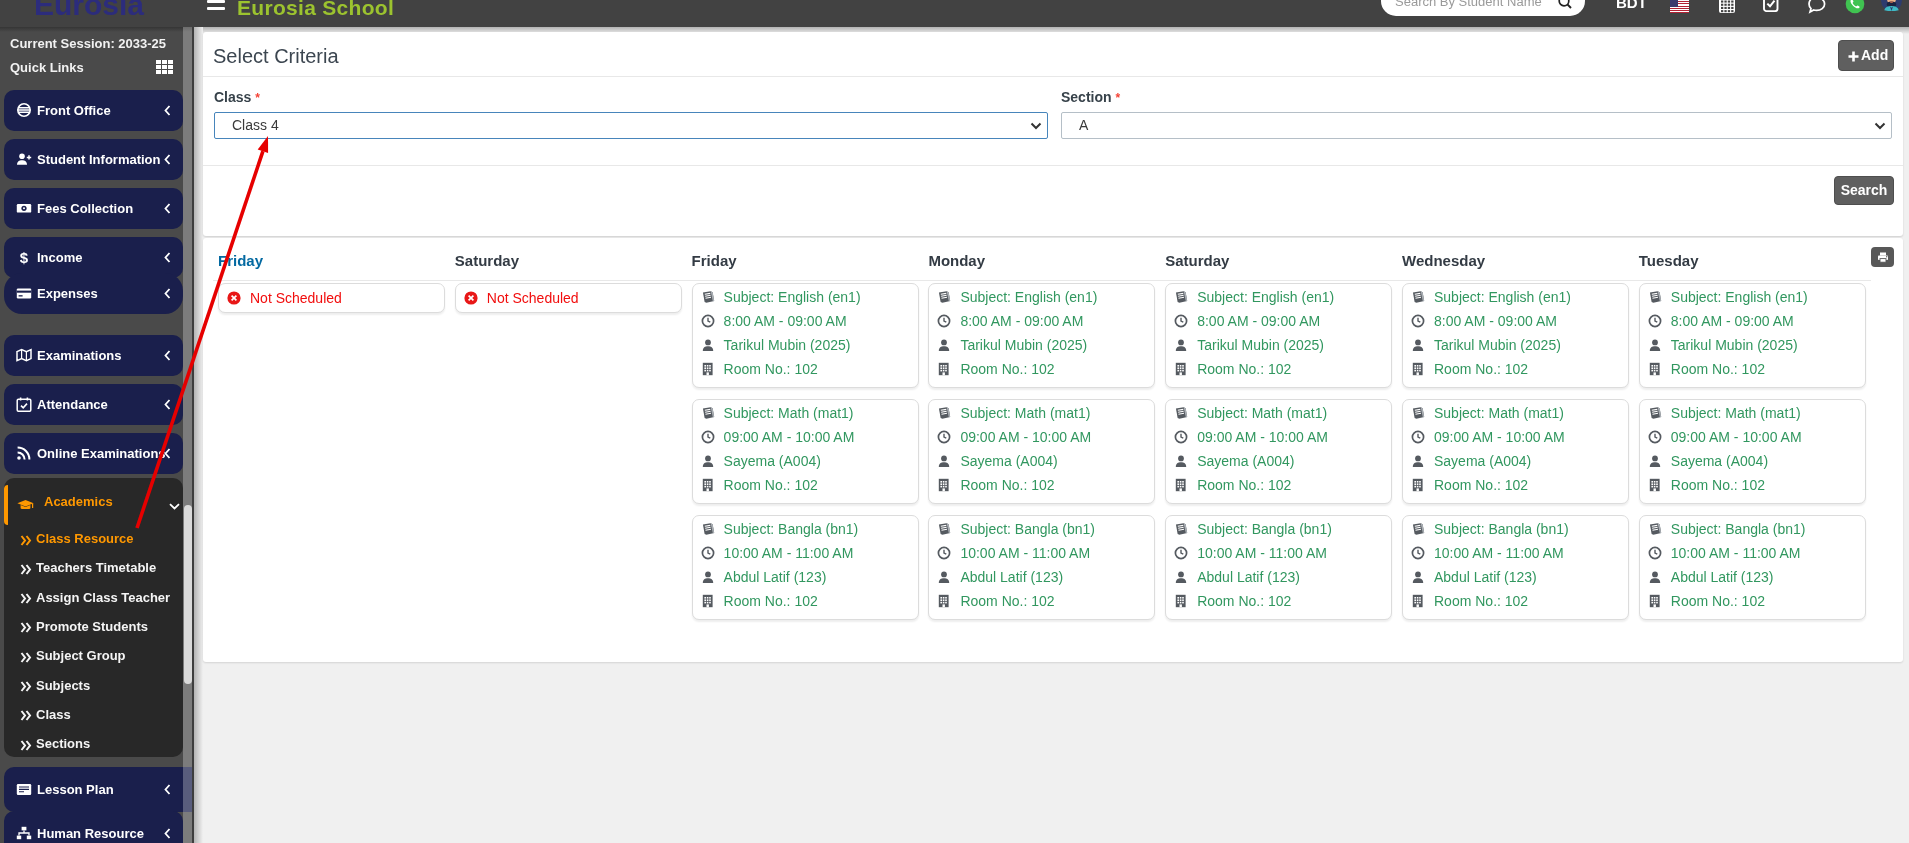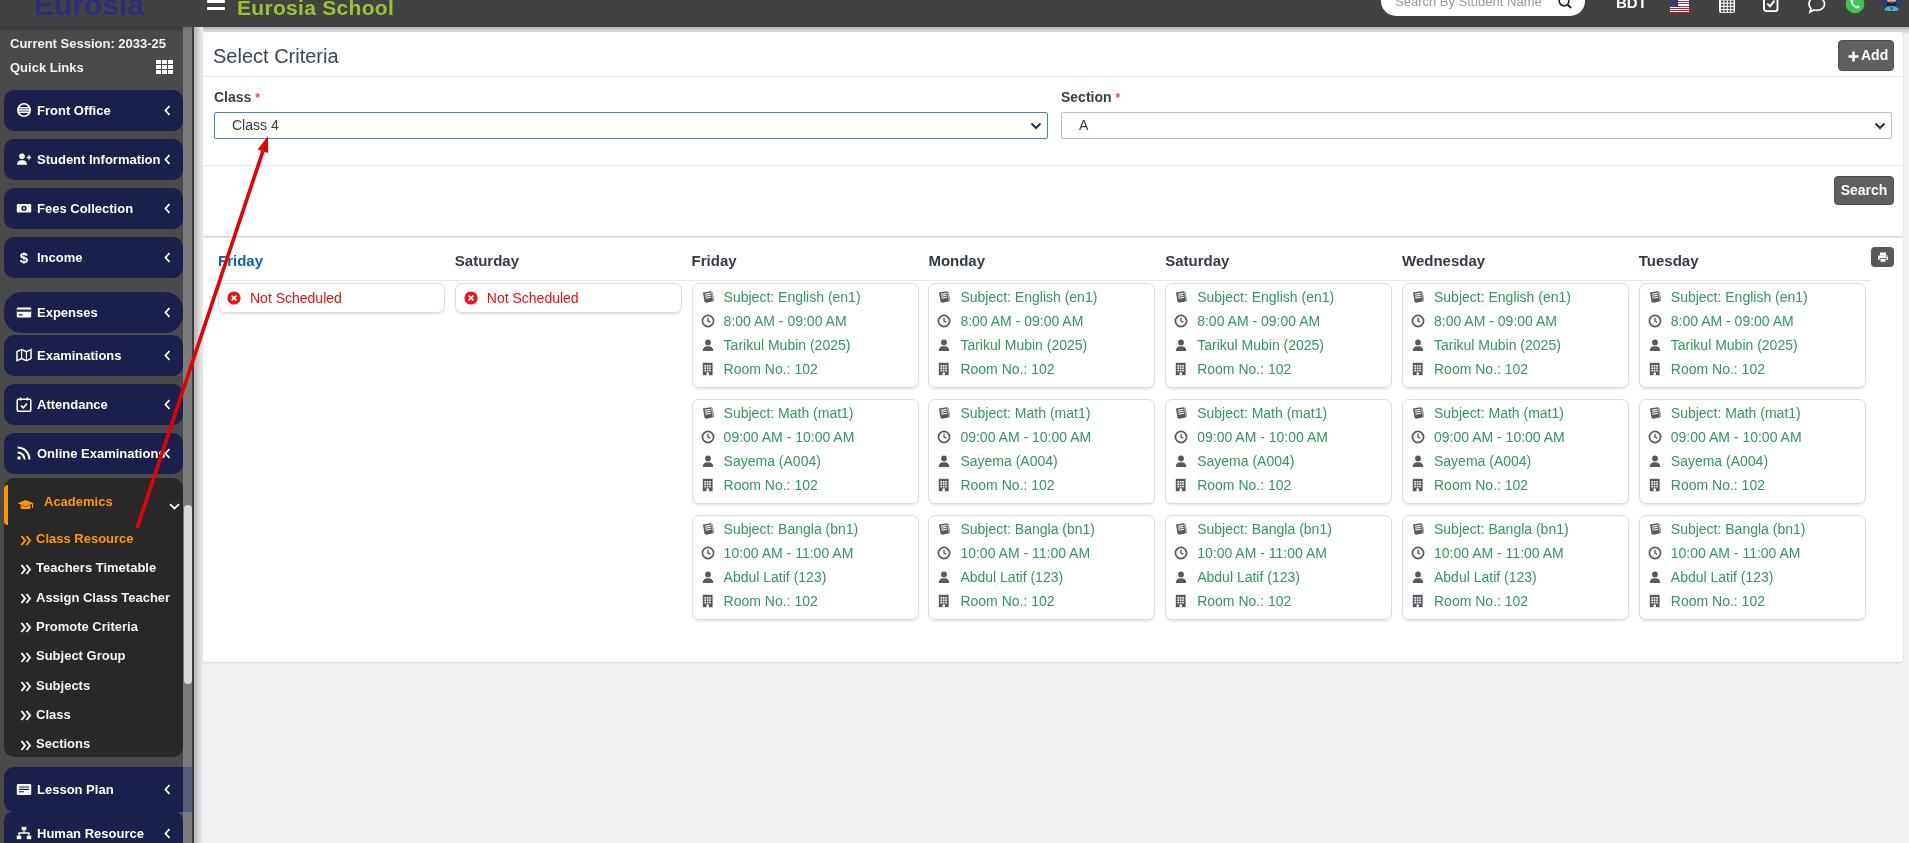--- a/index.html
+++ b/index.html
@@ -661,21 +661,21 @@
       </div>
       <div style="position:absolute;left:4px;top:210px;width:179px;height:41px;border-radius:10px;background:#1a1f4c;overflow:hidden;">
         <svg width="16" height="15" viewBox="0 0 16 15" style="position:absolute;left:12px;top:13px;">
           <text x="8" y="12.6" font-family="Liberation Sans" font-size="15" font-weight="bold" fill="#fff" text-anchor="middle">$</text>
         </svg>
         <span class="ptxt">Income</span>
         <svg width="7" height="11" viewBox="0 0 7 11" style="position:absolute;left:160px;top:15px;">
           <path d="M5.5 1 L1.5 5.5 L5.5 10" stroke="#fff" stroke-width="1.8" fill="none"></path>
         </svg>
       </div>
-      <div style="position:absolute;left:4px;top:265px;width:179px;height:41px;border-radius:18px;background:#1a1f4c;overflow:hidden;">
+      <div style="position:absolute;left:4px;top:246px;width:179px;height:41px;border-radius:18px;background:#1a1f4c;overflow:hidden;">
         <svg width="16" height="15" viewBox="0 0 16 15" style="position:absolute;left:12px;top:13px;">
           <rect x="0.8" y="2.4" width="14.4" height="10" rx="1.2" fill="#fff"></rect>
           <rect x="0.8" y="4.6" width="14.4" height="2.1" fill="#1a1f4c"></rect>
           <rect x="2.6" y="9.2" width="4" height="1.3" fill="#1a1f4c"></rect>
         </svg>
         <span class="ptxt">Expenses</span>
         <svg width="7" height="11" viewBox="0 0 7 11" style="position:absolute;left:160px;top:15px;">
           <path d="M5.5 1 L1.5 5.5 L5.5 10" stroke="#fff" stroke-width="1.8" fill="none"></path>
         </svg>
       </div>
@@ -729,21 +729,21 @@
           <path d="M1.5 1 L5 5.5 L1.5 10 M6.5 1 L10 5.5 L6.5 10" stroke="#f5f5f5" stroke-width="2" fill="none"></path>
         </svg>
         <div style="position:absolute;left:32px;top:82.3px;font-size:13px;font-weight:bold;color:#f5f5f5;">Teachers Timetable</div>
         <svg width="12" height="11" viewBox="0 0 12 11" style="position:absolute;left:16px;top:115.1px;">
           <path d="M1.5 1 L5 5.5 L1.5 10 M6.5 1 L10 5.5 L6.5 10" stroke="#f5f5f5" stroke-width="2" fill="none"></path>
         </svg>
         <div style="position:absolute;left:32px;top:111.6px;font-size:13px;font-weight:bold;color:#f5f5f5;">Assign Class Teacher</div>
         <svg width="12" height="11" viewBox="0 0 12 11" style="position:absolute;left:16px;top:144.4px;">
           <path d="M1.5 1 L5 5.5 L1.5 10 M6.5 1 L10 5.5 L6.5 10" stroke="#f5f5f5" stroke-width="2" fill="none"></path>
         </svg>
-        <div style="position:absolute;left:32px;top:140.9px;font-size:13px;font-weight:bold;color:#f5f5f5;">Promote Criteria</div>
+        <div style="position:absolute;left:32px;top:140.9px;font-size:13px;font-weight:bold;color:#f5f5f5;">Promote Students</div>
         <svg width="12" height="11" viewBox="0 0 12 11" style="position:absolute;left:16px;top:173.7px;">
           <path d="M1.5 1 L5 5.5 L1.5 10 M6.5 1 L10 5.5 L6.5 10" stroke="#f5f5f5" stroke-width="2" fill="none"></path>
         </svg>
         <div style="position:absolute;left:32px;top:170.2px;font-size:13px;font-weight:bold;color:#f5f5f5;">Subject Group</div>
         <svg width="12" height="11" viewBox="0 0 12 11" style="position:absolute;left:16px;top:203.0px;">
           <path d="M1.5 1 L5 5.5 L1.5 10 M6.5 1 L10 5.5 L6.5 10" stroke="#f5f5f5" stroke-width="2" fill="none"></path>
         </svg>
         <div style="position:absolute;left:32px;top:199.5px;font-size:13px;font-weight:bold;color:#f5f5f5;">Subjects</div>
         <svg width="12" height="11" viewBox="0 0 12 11" style="position:absolute;left:16px;top:232.3px;">
           <path d="M1.5 1 L5 5.5 L1.5 10 M6.5 1 L10 5.5 L6.5 10" stroke="#f5f5f5" stroke-width="2" fill="none"></path>

